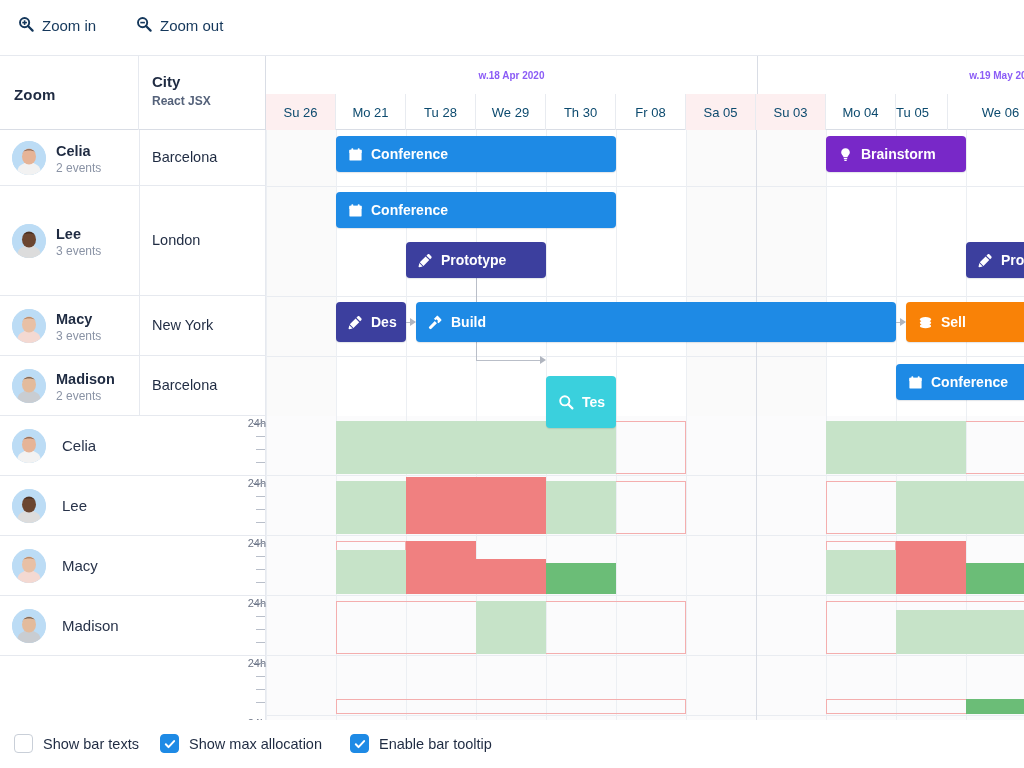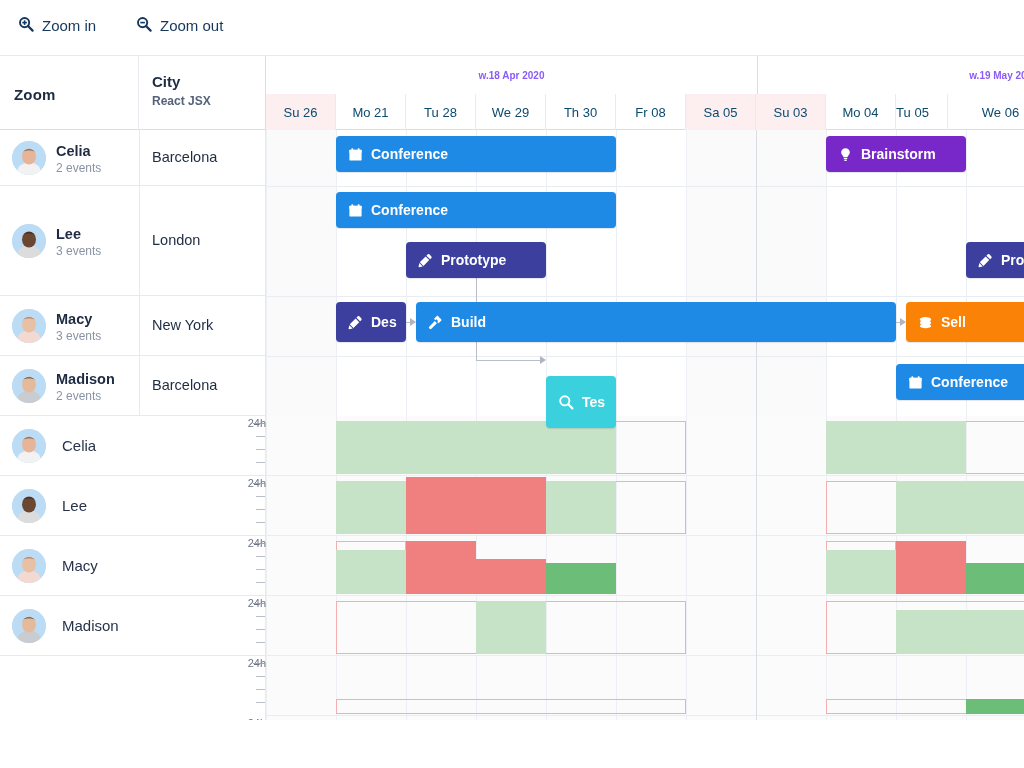--- a/index.html
+++ b/index.html
@@ -437,13 +437,35 @@
         <div class="tick" style="left: 256px; top: 512px;"></div>
         <div class="axis" style="top: 527px;">24h</div>
         <div class="tick maj" style="left: 253px; top: 533px;"></div>
         <div class="tick" style="left: 256px; top: 546px;"></div>
         <div class="tick" style="left: 256px; top: 559px;"></div>
         <div class="tick" style="left: 256px; top: 572px;"></div>
         <div class="axis" style="top: 587px;">24h</div>
       </div>
   </div>
 
+  <div id="footer">
+      <div class="cbwrap" style="left: 14px;">
+        <span class="cb"></span>
+        <span class="cbl">Show bar texts</span>
+      </div>
+      <div class="cbwrap" style="left: 160px;">
+        <span class="cb on">
+          <svg width="12" height="12" viewBox="0 0 12 12">
+            <path d="M1.8 6.2l2.7 2.9 5.6-6" fill="none" stroke="#fff" stroke-width="2" stroke-linecap="round" stroke-linejoin="round"></path>
+          </svg>
+        </span>
+        <span class="cbl">Show max allocation</span>
+      </div>
+      <div class="cbwrap" style="left: 350px;">
+        <span class="cb on">
+          <svg width="12" height="12" viewBox="0 0 12 12">
+            <path d="M1.8 6.2l2.7 2.9 5.6-6" fill="none" stroke="#fff" stroke-width="2" stroke-linecap="round" stroke-linejoin="round"></path>
+          </svg>
+        </span>
+        <span class="cbl">Enable bar tooltip</span>
+      </div>
+    </div>
 </div>
 
 </body></html>

